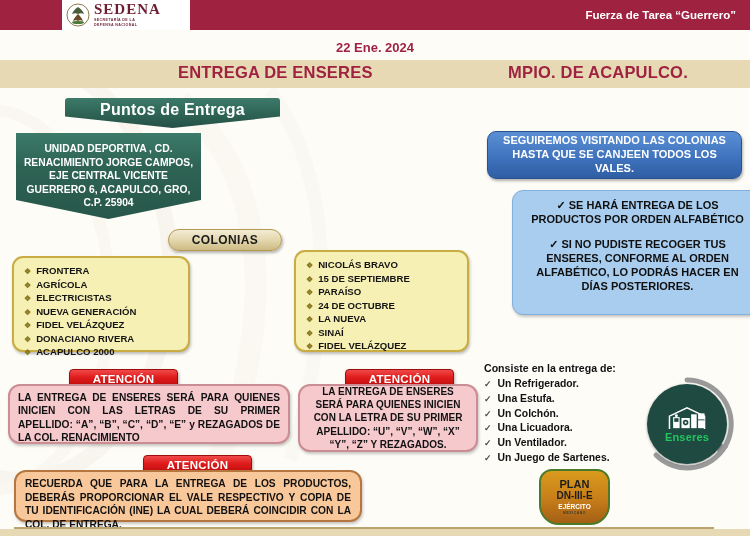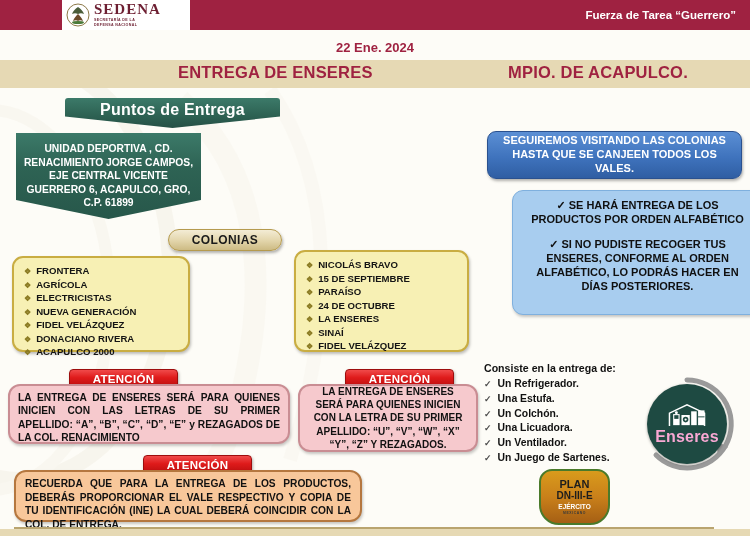--- a/index.html
+++ b/index.html
@@ -191,21 +191,21 @@
 
   
   .enseres{position:absolute;left:638px;top:375px;width:98px;height:98px;}
   .ens-circle{
     position:absolute;left:9px;top:9px;width:80px;height:80px;border-radius:50%;
     background:#1e4a42;display:flex;flex-direction:column;
     align-items:center;justify-content:center;
     box-shadow:0 1px 3px rgba(0,0,0,.35);
   }
   .ens-label{
-    color:#f9a8d4;font-size:16px;font-weight:bold;margin-top:1px;letter-spacing:.2px;
+    color:#22c55e;font-size:11px;font-weight:bold;margin-top:1px;letter-spacing:.2px;
   }
 
   
   .plan{position:absolute;left:535px;top:466px;width:62px;height:62px;}
   .plan-shield{
     position:absolute;left:4px;top:3px;width:71px;height:56px;
     background:linear-gradient(180deg,#d99b1c 0%,#c9801a 50%,#a55f14 100%);
     border:2.5px solid #4a7a2a;border-radius:13px 13px 20px 20px;
     display:flex;flex-direction:column;align-items:center;justify-content:center;
     box-sizing:border-box;
@@ -267,21 +267,21 @@
   <div class="hdr-right">Fuerza de Tarea “Guerrero”</div>
 
   <div class="date">22 Ene. 2024</div>
   <div class="titleband"></div>
   <div class="title-left">ENTREGA DE ENSERES</div>
   <div class="title-right">MPIO. DE ACAPULCO.</div>
 
   <div class="ribbon">
     <span>Puntos de Entrega</span>
   </div>
-  <div class="gbox gbox-1">UNIDAD DEPORTIVA , CD. RENACIMIENTO JORGE CAMPOS, EJE CENTRAL VICENTE GUERRERO 6, ACAPULCO, GRO, C.P. 61899</div>
+  <div class="gbox gbox-1">UNIDAD DEPORTIVA , CD. RENACIMIENTO JORGE CAMPOS, EJE CENTRAL VICENTE GUERRERO 6, ACAPULCO, GRO, C.P. 25904</div>
 
   <div class="colonias-btn">COLONIAS</div>
 
   <div class="ybox ybox-1">
     <ul>
       <li>
           <span class="dia">❖</span>
           <span>FRONTERA</span>
         </li>
       <li>
@@ -324,21 +324,21 @@
       <li>
           <span class="dia">❖</span>
           <span>PARAÍSO</span>
         </li>
       <li>
           <span class="dia">❖</span>
           <span>24 DE OCTUBRE</span>
         </li>
       <li>
           <span class="dia">❖</span>
-          <span>LA ENSERES</span>
+          <span>LA NUEVA</span>
         </li>
       <li>
           <span class="dia">❖</span>
           <span>SINAÍ</span>
         </li>
       <li>
           <span class="dia">❖</span>
           <span>FIDEL VELÁZQUEZ</span>
         </li>
     </ul>

